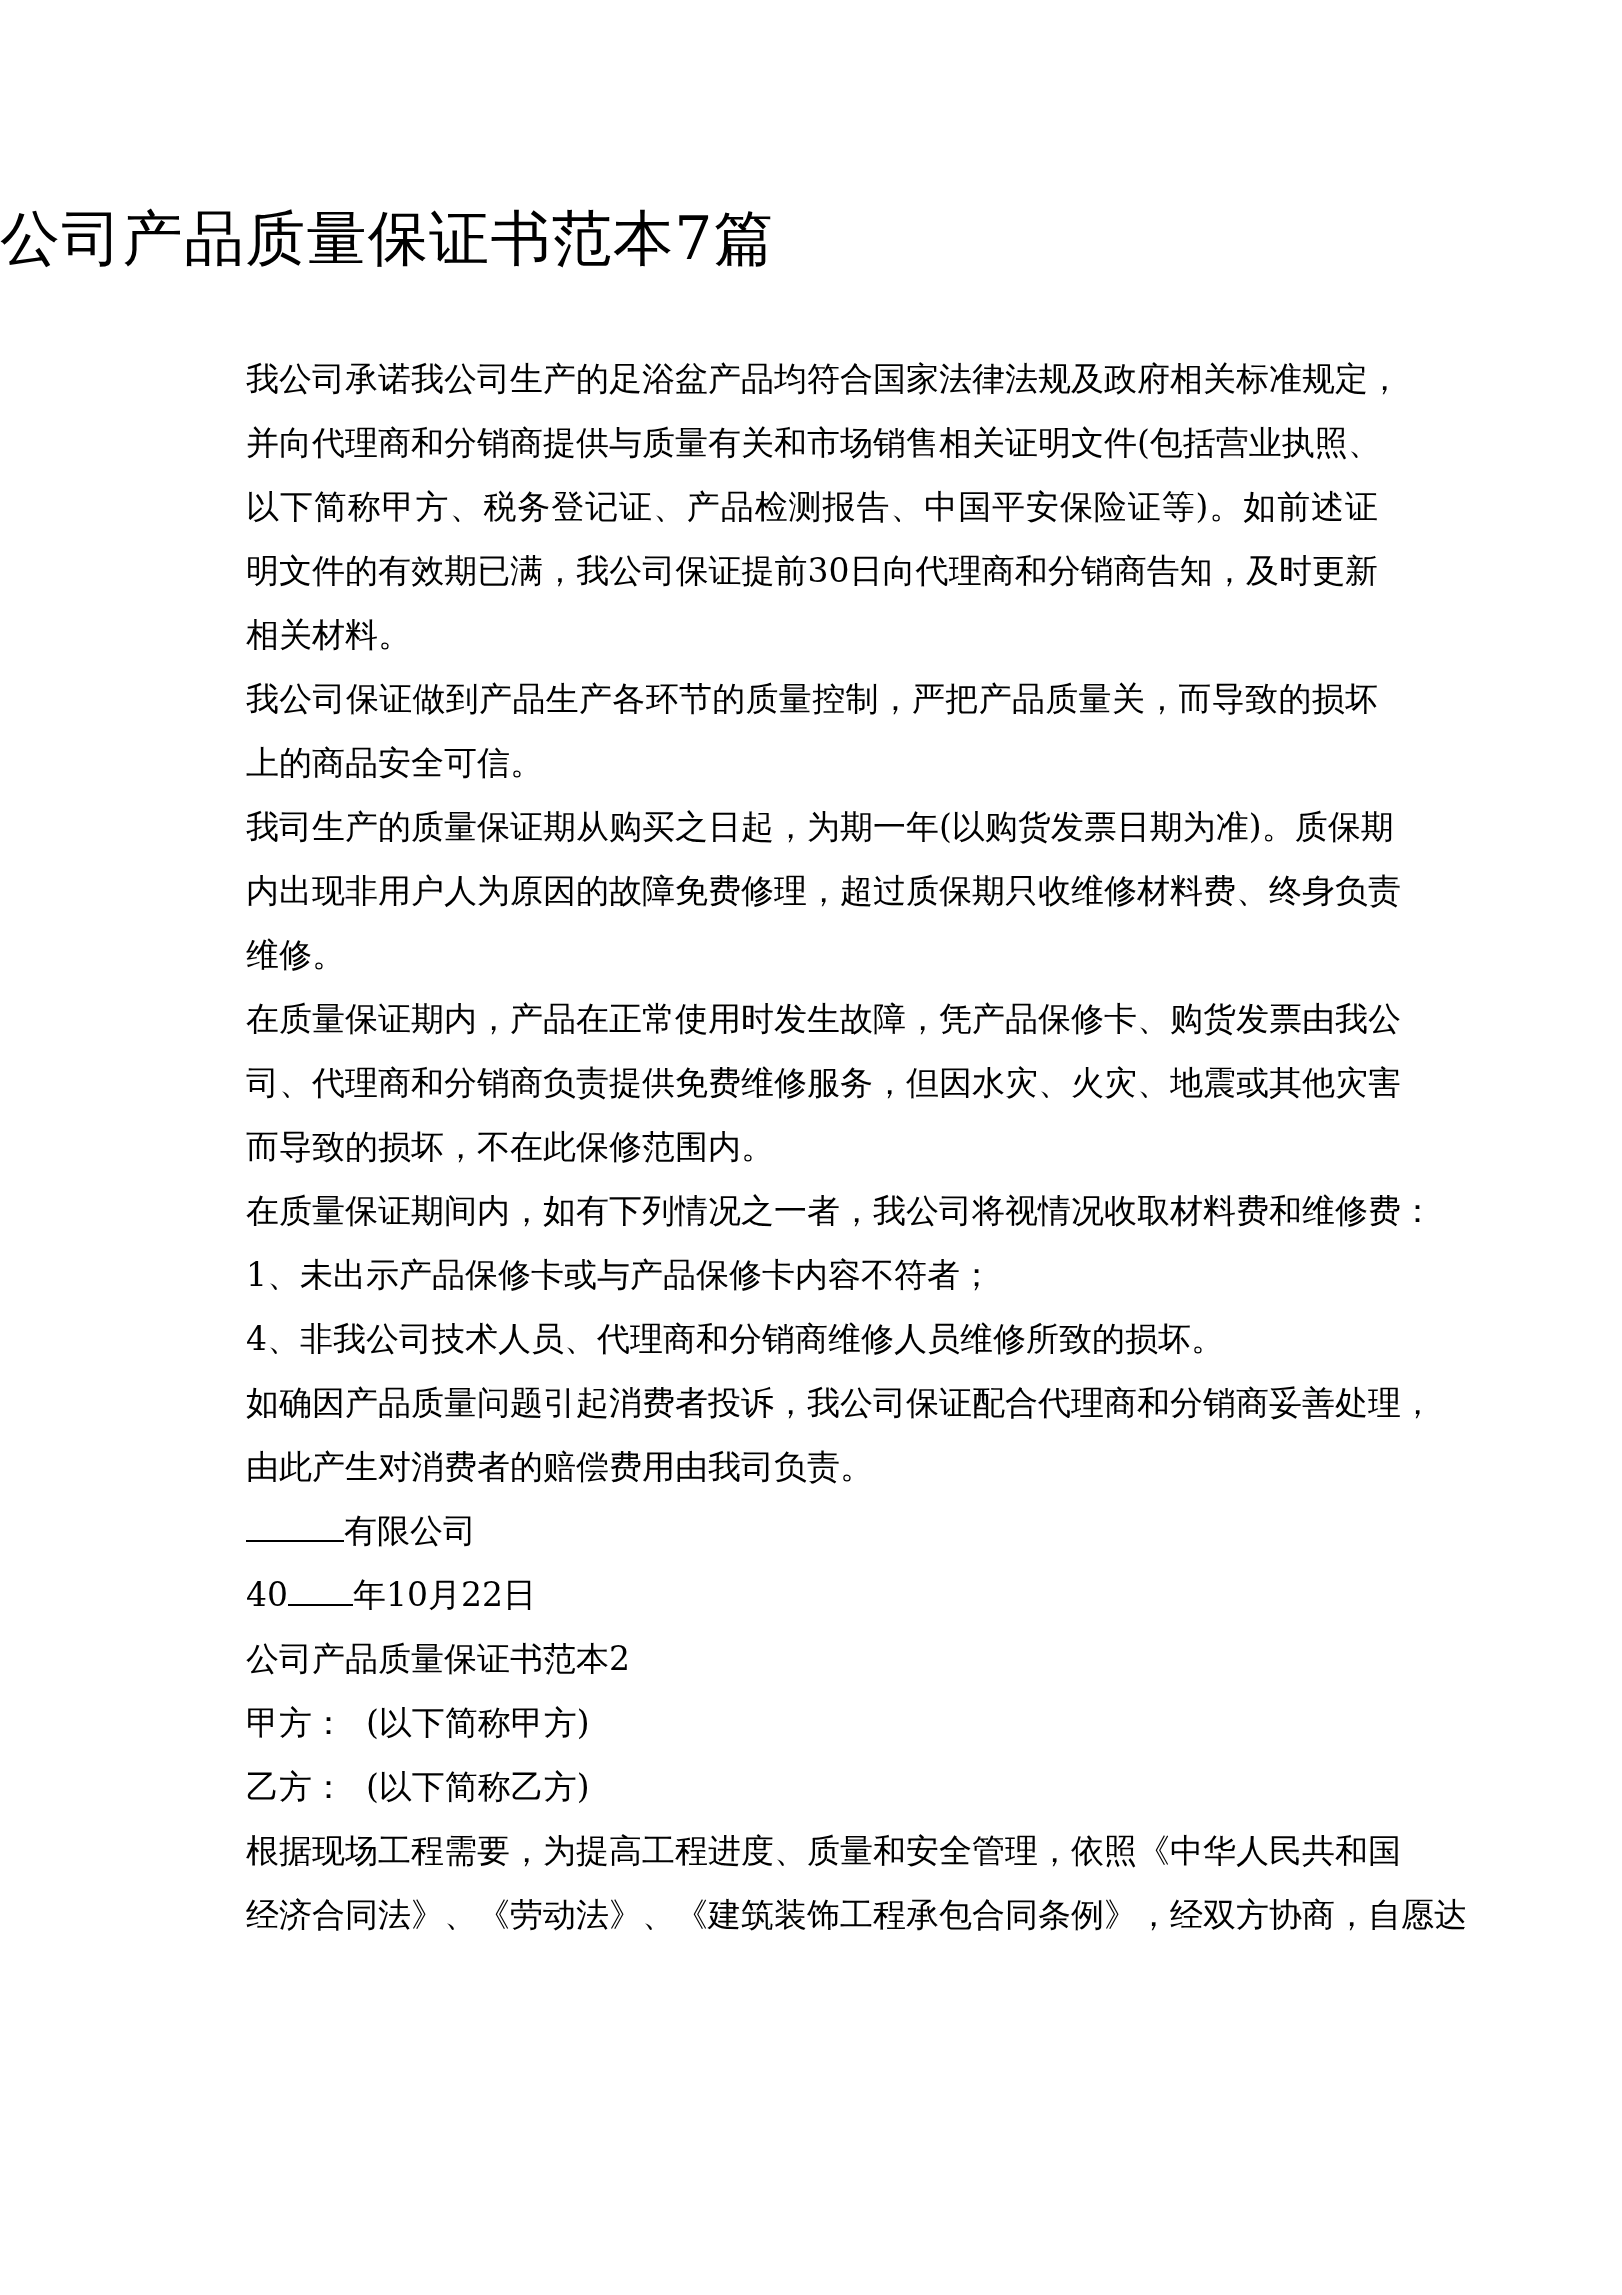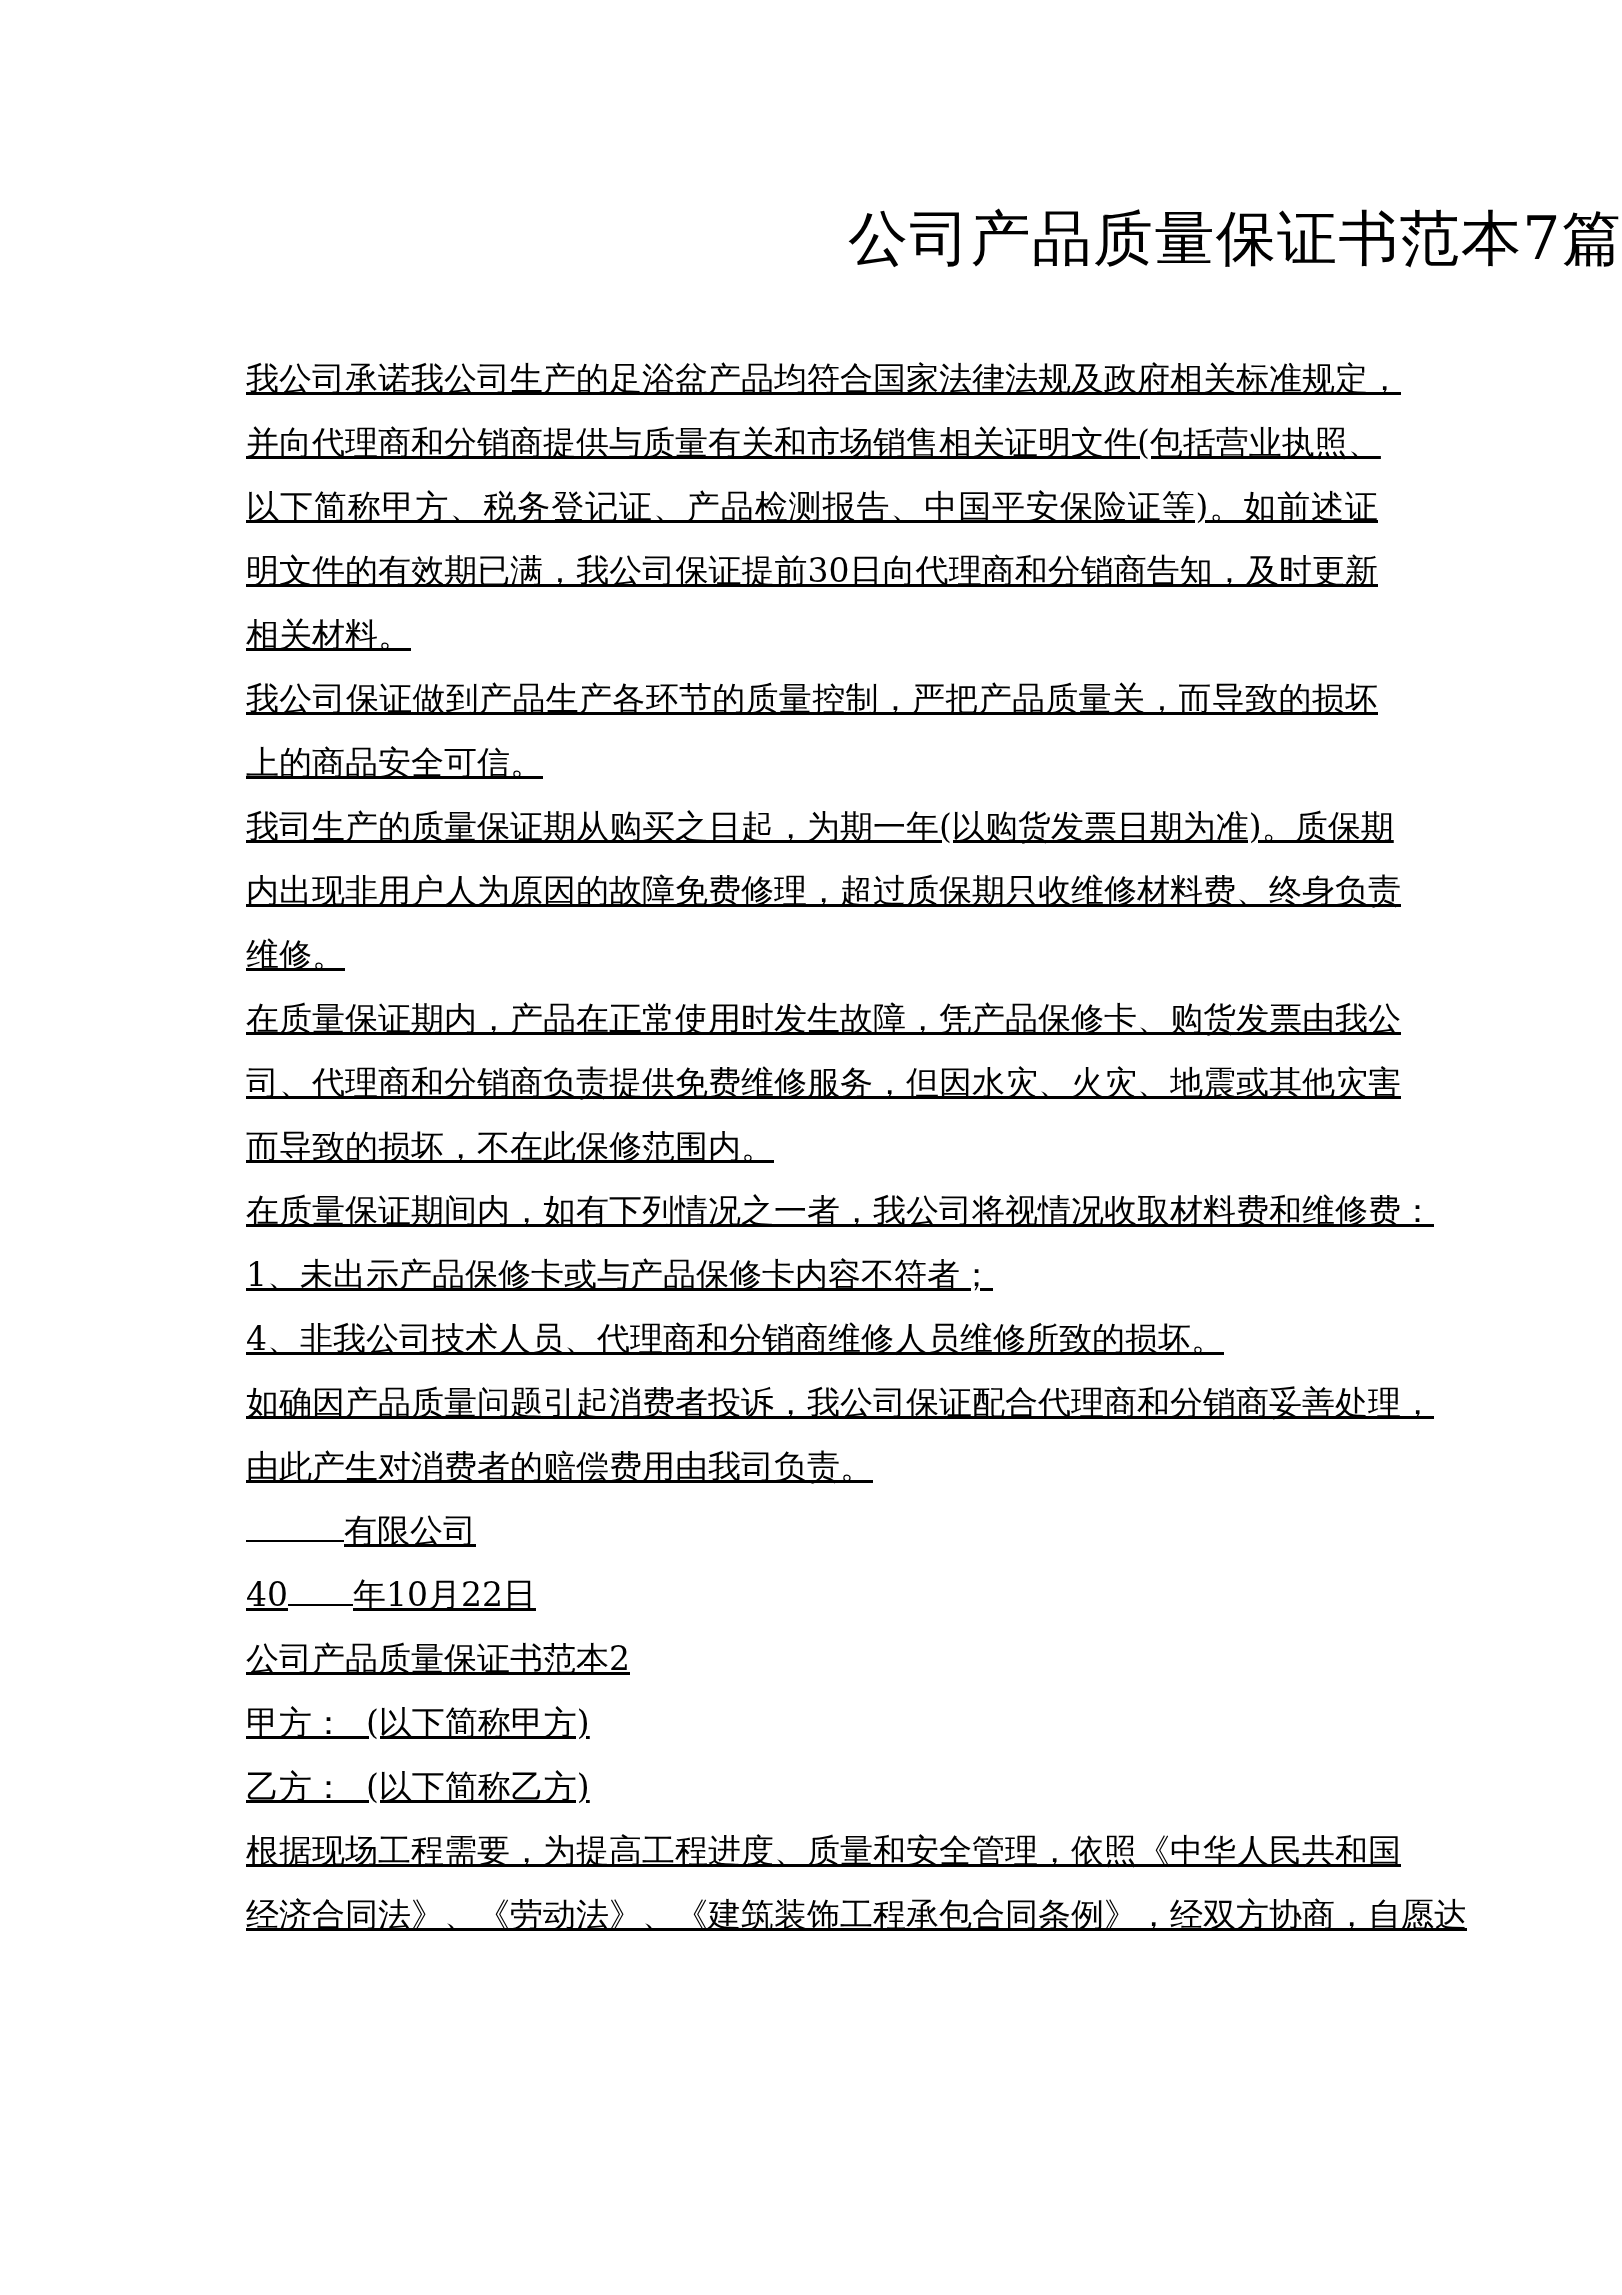--- a/index.html
+++ b/index.html
@@ -21,40 +21,39 @@
       top: 0;
       width: 1623px;
       height: 2295px;
       background: #ffffff;
     }
     .title {
       position: absolute;
       top: 196px;
       left: 0;
       width: 1623px;
-      text-align: right;
+      text-align: left;
       font-size: 60px;
       line-height: 85px;
       letter-spacing: 1.3px;
       font-weight: normal;
       margin: 0;
     }
     .body {
       position: absolute;
       top: 347px;
       left: 246px;
       width: 1132px;
       font-size: 33px;
       line-height: 64px;
     }
     .line {
       display: block;
       white-space: nowrap;
       height: 64px;
-      text-decoration: underline;
     }
     .justify {
       text-align: justify;
       text-align-last: justify;
     }
     .blank {
       display: inline-block;
       border-bottom: 2px solid #000;
       height: 29px;
       vertical-align: baseline;

